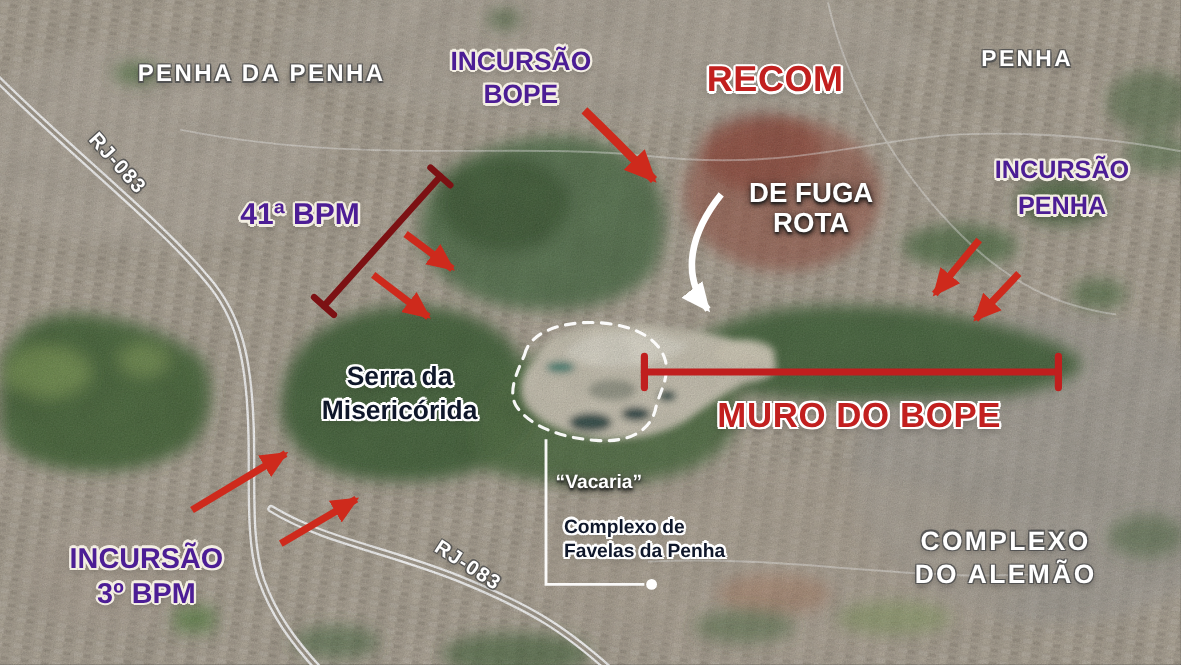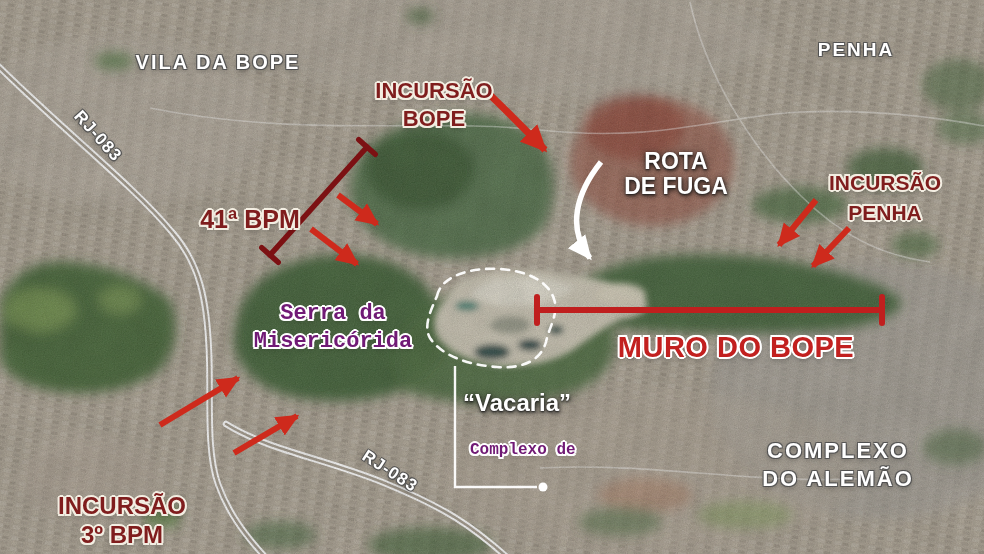--- a/index.html
+++ b/index.html
@@ -11,34 +11,34 @@
   .lbl .ln{display:block;}
   
   .w-outline{color:#fff;letter-spacing:2px;
     text-shadow:-1px -1px 0 rgba(80,80,80,.85),1px -1px 0 rgba(80,80,80,.85),
                 -1px 1px 0 rgba(80,80,80,.85),1px 1px 0 rgba(80,80,80,.85),
                 0 2px 5px rgba(0,0,0,.35);}
   
   .w-soft{color:#fff;
     text-shadow:0 1px 2px rgba(30,30,30,.9),0 0 7px rgba(0,0,0,.5),1px 2px 4px rgba(0,0,0,.6);}
   
-  .darkred{color:#7f1d1d;
+  .darkred{color:#4c1d95;
     text-shadow:-1.5px -1.5px 0 #f3eee2,1.5px -1.5px 0 #f3eee2,-1.5px 1.5px 0 #f3eee2,
                  1.5px 1.5px 0 #f3eee2,0 -2px 0 #f3eee2,0 2px 0 #f3eee2,
-                 -2px 0 0 #f3eee2,2px 0 0 #f3eee2,0 3px 5px rgba(0,0,0,.3);margin-top:40px;}
+                 -2px 0 0 #f3eee2,2px 0 0 #f3eee2,0 3px 5px rgba(0,0,0,.3);}
   
   .brightred{color:#c2201f;
     text-shadow:-1.5px -1.5px 0 #fff,1.5px -1.5px 0 #fff,-1.5px 1.5px 0 #fff,
                  1.5px 1.5px 0 #fff,0 -2px 0 #fff,0 2px 0 #fff,-2px 0 0 #fff,2px 0 0 #fff,
                  0 3px 5px rgba(0,0,0,.3);}
   
-  .blue{color:#701a75;
+  .blue{color:#0f172a;
     text-shadow:-1.5px -1.5px 0 #fff,1.5px -1.5px 0 #fff,-1.5px 1.5px 0 #fff,
                  1.5px 1.5px 0 #fff,0 -2px 0 #fff,0 2px 0 #fff,-2px 0 0 #fff,2px 0 0 #fff,
-                 0 3px 5px rgba(0,0,0,.25);font-family:Liberation Mono, monospace;}
+                 0 3px 5px rgba(0,0,0,.25);}
   .left{text-align:left;transform:translate(0,-50%);}
 </style>
 </head>
 <body>
 
 <div id="stage">
 
   <svg class="layer" width="984" height="554" viewBox="0 0 984 554" aria-hidden="true">
     <defs>
       <filter id="soft6" x="-40%" y="-40%" width="180%" height="180%">
@@ -166,55 +166,57 @@
     <path d="M338,195 L377,224" fill="none" stroke="#ce2a1c" stroke-width="6" marker-end="url(#mRed)"></path>
     <path d="M311,229 L357,264" fill="none" stroke="#ce2a1c" stroke-width="6" marker-end="url(#mRed)"></path>
     <path d="M816,200 L779,245" fill="none" stroke="#ce2a1c" stroke-width="6" marker-end="url(#mRed)"></path>
     <path d="M849,228 L813,266" fill="none" stroke="#ce2a1c" stroke-width="6" marker-end="url(#mRed)"></path>
     <path d="M160,425 L238,378" fill="none" stroke="#ce2a1c" stroke-width="6" marker-end="url(#mRed)"></path>
     <path d="M234,453 L297,416" fill="none" stroke="#ce2a1c" stroke-width="6" marker-end="url(#mRed)"></path>
 
     <path d="M601,162 C577,192 566,228 590,258" fill="none" stroke="#ffffff" stroke-width="5.5" marker-end="url(#mWhite)"></path>
   </svg>
 
-  <div class="lbl w-outline" style="left:218px;top:62px;font-size:20px;">VILA DA BOPE</div>
+  <div class="lbl w-outline" style="left:218px;top:62px;font-size:20px;">PENHA DA PENHA</div>
 
   <div class="lbl w-outline" style="left:98px;top:136px;font-size:17px;letter-spacing:1px;transform:translate(-50%,-50%) rotate(48deg);">RJ-083</div>
 
   <div class="lbl darkred" style="left:250px;top:179px;font-size:25px;">41ª BPM</div>
 
   <div class="lbl darkred" style="left:434px;top:65px;font-size:22px;line-height:1.27;">
     <span class="ln">INCURSÃO</span>
     <span class="ln">BOPE</span>
   </div>
 
+  <div class="lbl brightred" style="left:646px;top:67px;font-size:30px;letter-spacing:0.5px;">RECOM</div>
 
   <div class="lbl w-outline" style="left:856px;top:50px;font-size:19px;">PENHA</div>
 
   <div class="lbl darkred" style="left:885px;top:158px;font-size:21px;line-height:1.45;">
     <span class="ln">INCURSÃO</span>
     <span class="ln">PENHA</span>
   </div>
 
   <div class="lbl w-soft" style="left:676px;top:174px;font-size:23px;line-height:1.1;">
+    <span class="ln">DE FUGA</span>
     <span class="ln">ROTA</span>
-    <span class="ln">DE FUGA</span>
   </div>
 
   <div class="lbl blue" style="left:333px;top:328px;font-size:22px;line-height:1.27;">
     <span class="ln">Serra da</span>
     <span class="ln">Misericórida</span>
   </div>
 
-  <div class="lbl brightred" style="left:736px;top:347px;font-size:29px;letter-spacing:0.5px;text-align:center;">MURO DO BOPE</div>
-
-  <div class="lbl w-soft left" style="left:463px;top:403px;font-size:24px;text-align:right;">“Vacaria”</div>
+  <div class="lbl brightred" style="left:716px;top:347px;font-size:29px;letter-spacing:0.5px;text-align:center;">MURO DO BOPE</div>
+
+  <div class="lbl w-soft left" style="left:463px;top:403px;font-size:16px;text-align:right;">“Vacaria”</div>
 
   <div class="lbl blue left" style="left:470px;top:450px;font-size:16px;line-height:1.25;">
     <span class="ln">Complexo de</span>
+    <span class="ln">Favelas da Penha</span>
   </div>
 
   <div class="lbl darkred" style="left:122px;top:481px;font-size:24px;line-height:1.2;">
     <span class="ln">INCURSÃO</span>
     <span class="ln">3º BPM</span>
   </div>
 
   <div class="lbl w-outline" style="left:390px;top:471px;font-size:17px;letter-spacing:1px;transform:translate(-50%,-50%) rotate(33deg);">RJ-083</div>
 
   <div class="lbl w-outline" style="left:838px;top:465px;font-size:22px;line-height:1.27;">

